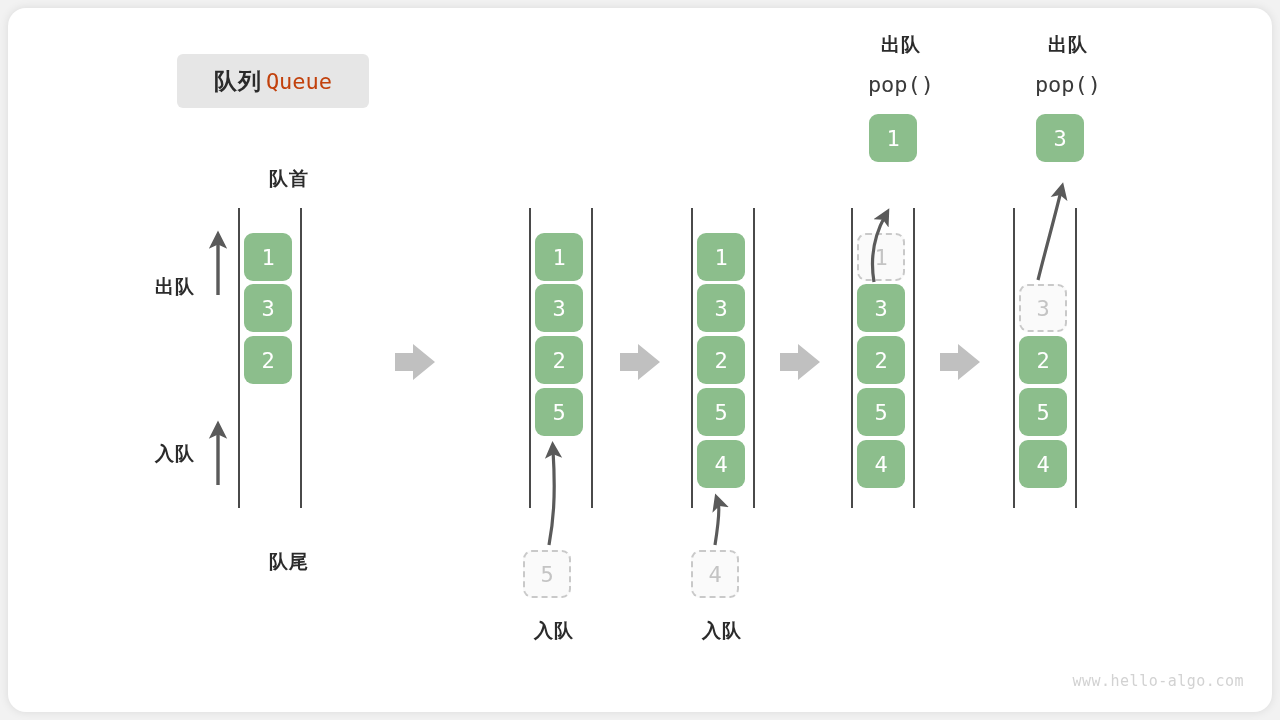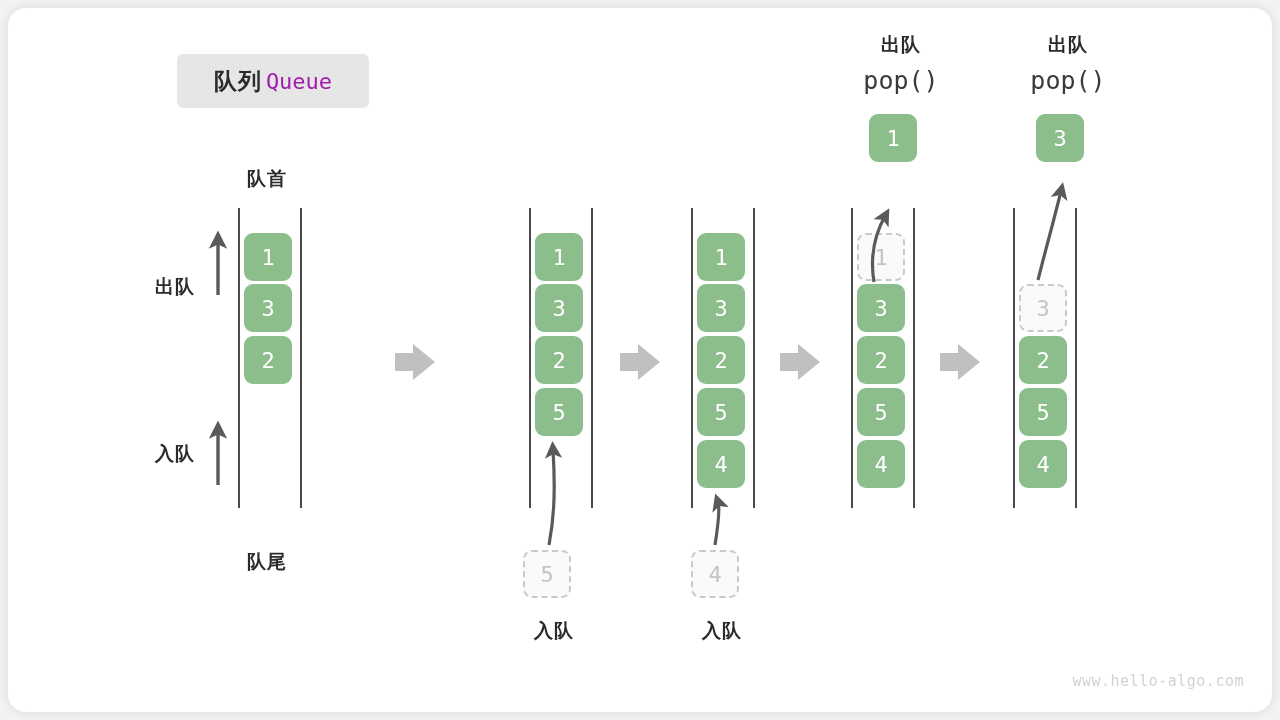--- a/index.html
+++ b/index.html
@@ -46,21 +46,21 @@
   }
   #title-badge .cn {
     font-size: 23px;
     font-weight: bold;
     color: #2b2b2b;
     letter-spacing: 1px;
   }
   #title-badge .en {
     font-family: "DejaVu Sans Mono", "Liberation Mono", monospace;
     font-size: 22px;
-    color: #a21caf;
+    color: #c2410c;
     margin-left: 4px;
   }
 
   
   .cn-bold {
     position: absolute;
     font-size: 19px;
     font-weight: bold;
     color: #2b2b2b;
     white-space: nowrap;
@@ -75,23 +75,23 @@
   .op-label .cn {
     display: block;
     font-size: 19px;
     font-weight: bold;
     color: #2b2b2b;
     letter-spacing: 1px;
   }
   .op-label .code {
     display: block;
     font-family: "DejaVu Sans Mono", "Liberation Mono", monospace;
-    font-size: 25px;
+    font-size: 22px;
     color: #3a3a3a;
-    margin-top: 8px;
+    margin-top: 14px;
   }
   .op-label .code .arg {
     color: #4c9a4c;
     font-weight: bold;
   }
 
   
   .rail {
     position: absolute;
     width: 1.6px;
@@ -147,22 +147,22 @@
 <body>
 
 <div id="page">
   <div id="card">
 
     <div id="title-badge">
       <span class="cn">队列</span>
       <span class="en">Queue</span>
     </div>
 
-    <div class="cn-bold" style="left:239px; top:158px; width:62px; text-align:left;">队首</div>
-    <div class="cn-bold" style="left:239px; top:541px; width:62px; text-align:left;">队尾</div>
+    <div class="cn-bold" style="left:239px; top:158px; width:62px; text-align:right;">队首</div>
+    <div class="cn-bold" style="left:239px; top:541px; width:62px; text-align:right;">队尾</div>
 
     <div class="cn-bold" style="left:147px; top:266px;">出队</div>
     <div class="cn-bold" style="left:147px; top:433px;">入队</div>
 
     <div class="rail" style="left:230px; top:200px; height:300px;"></div>
     <div class="rail" style="left:292px; top:200px; height:300px;"></div>
 
     <div class="box solid" style="left:236px; top:225px;">1</div>
     <div class="box solid" style="left:236px; top:276px;">3</div>
     <div class="box solid" style="left:236px; top:328px;">2</div>

